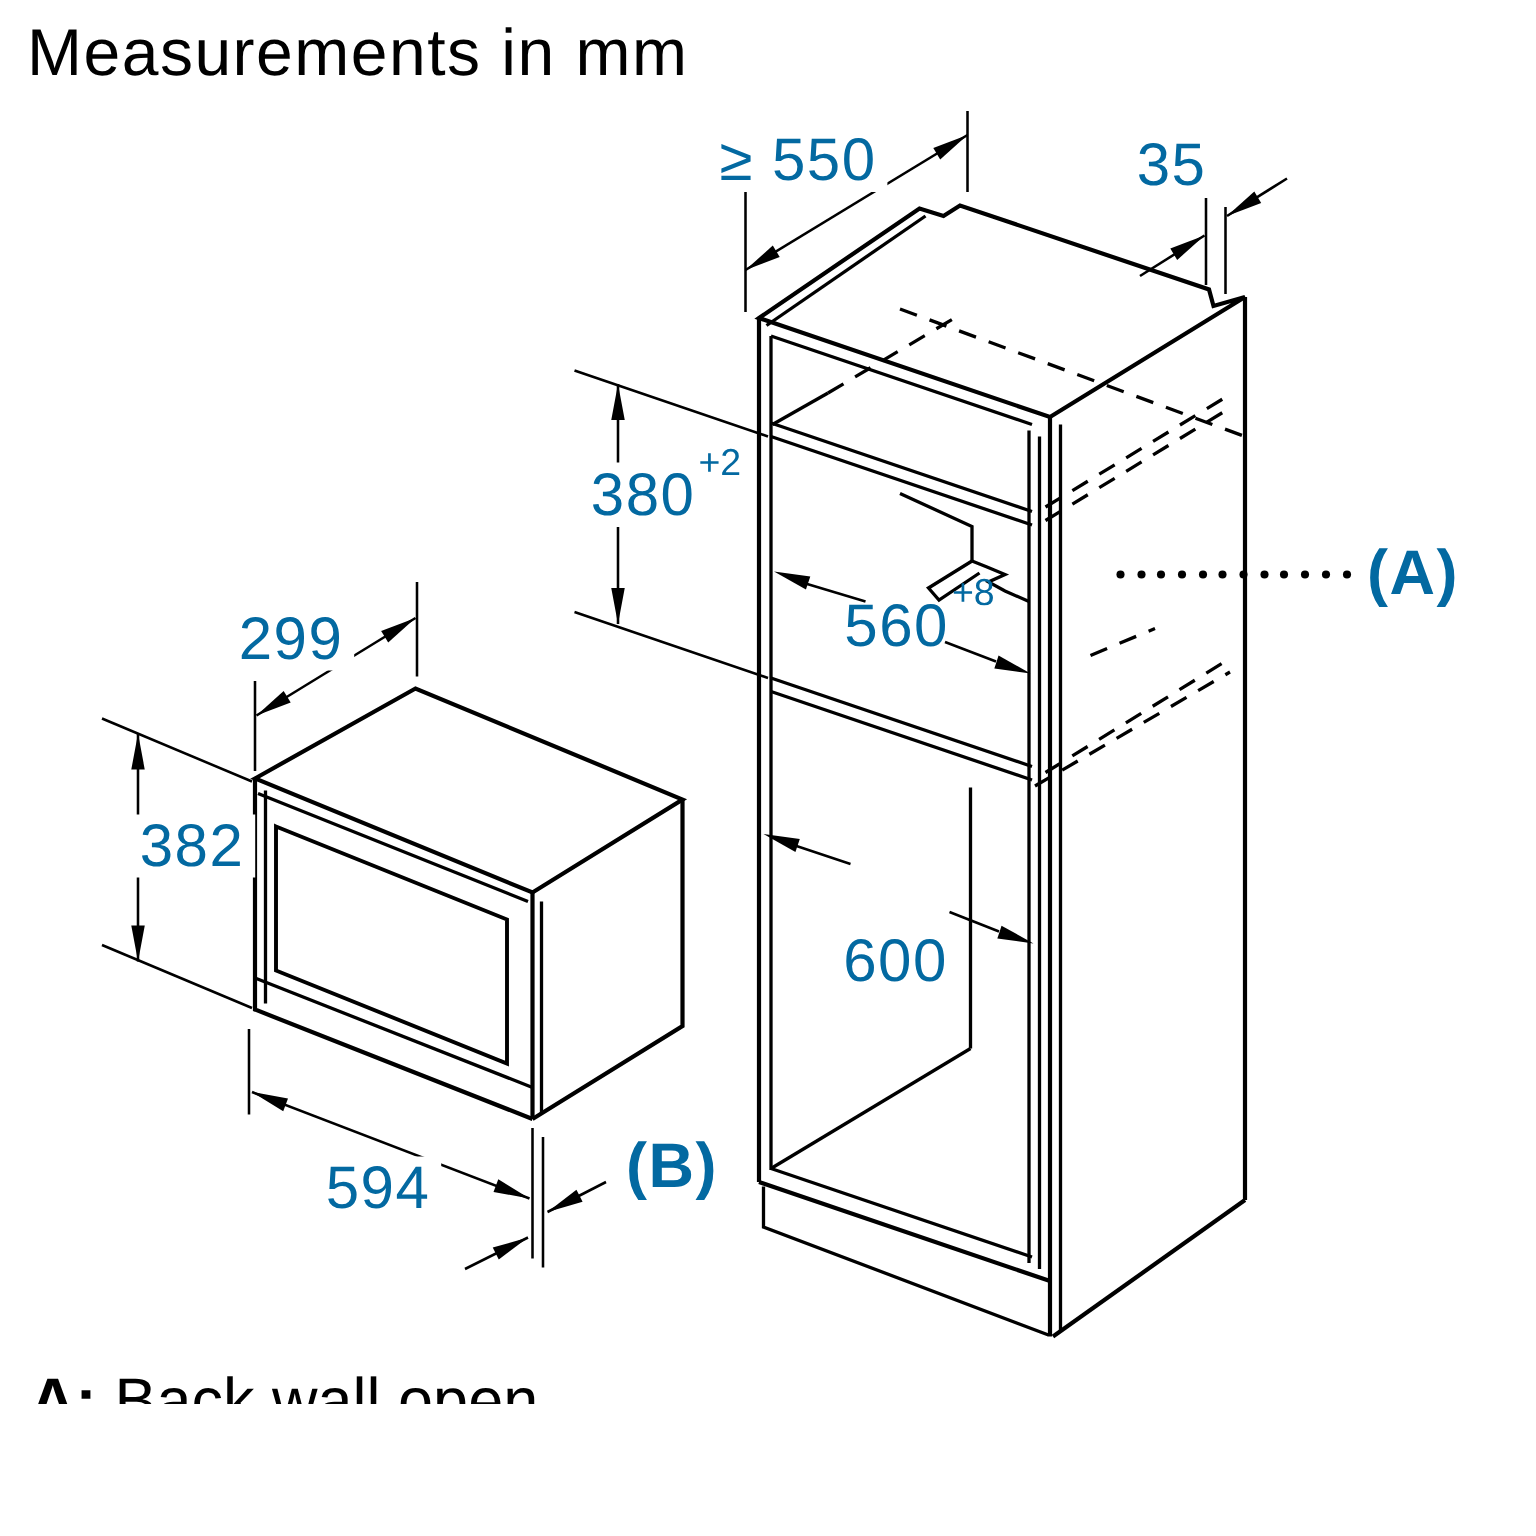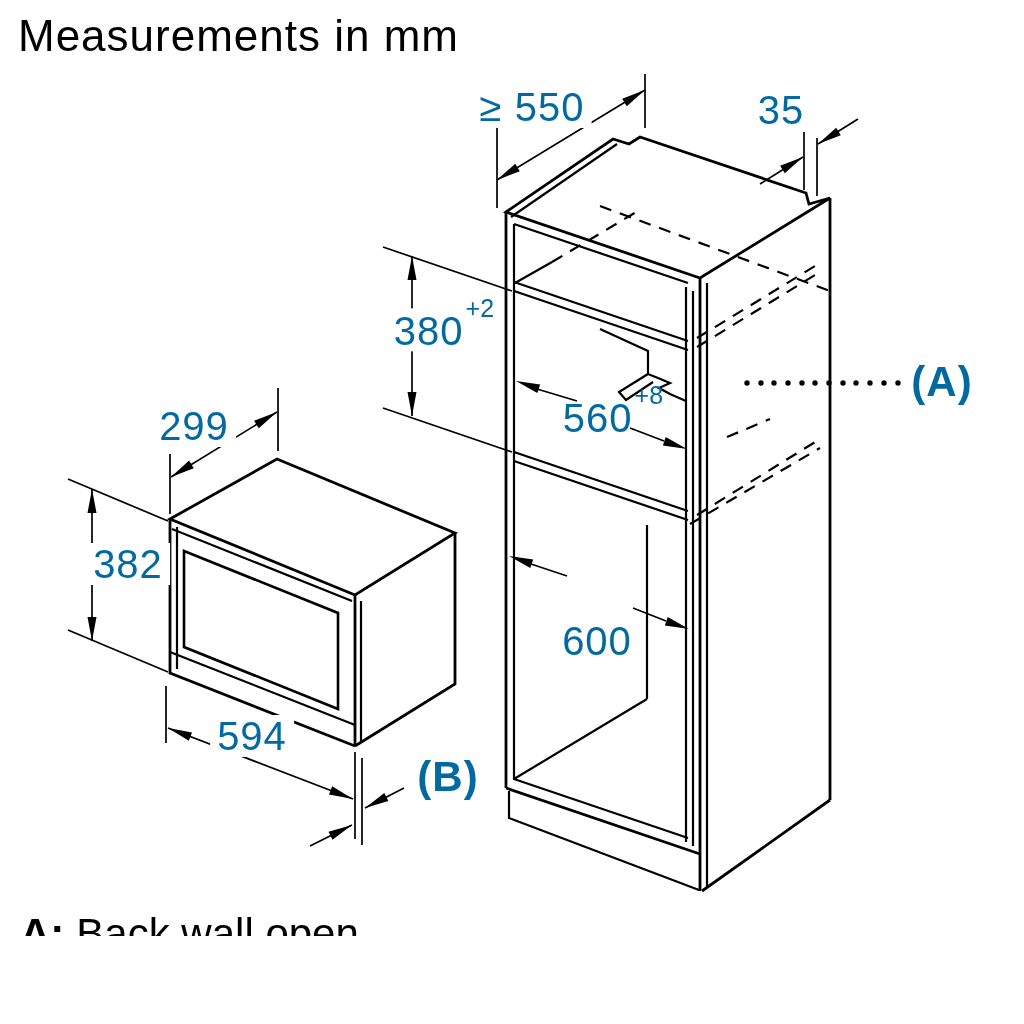--- a/index.html
+++ b/index.html
@@ -166,21 +166,21 @@
   <div class="lbl masked" style="left:424px;top:330px;margin-left:20px;"><span>380</span><sup>+2</sup></div>
 
   <div class="lbl" style="left:613px;top:417px;"><span>560</span><sup>+8</sup></div>
 
   <div class="lbl" style="left:597px;top:597px;margin-top:44px;">600</div>
 
   <div class="lbl masked" style="left:194px;top:426px;">299</div>
 
   <div class="lbl masked" style="left:88px;top:564px;margin-left:40px;">382</div>
 
-  <div class="lbl masked" style="left:252px;top:736px;">594</div>
+  <div class="lbl masked" style="left:252px;top:792px;">594</div>
 
   <div class="lbl callout" style="left:942px;top:382px;">(A)</div>
 
   <div class="lbl callout" style="left:448px;top:777px;">(B)</div>
 
   <div class="legend-row" style="top:912px;"><span class="legend-key">A:</span><span>Back wall open</span></div>
 
 
 </div>
 

